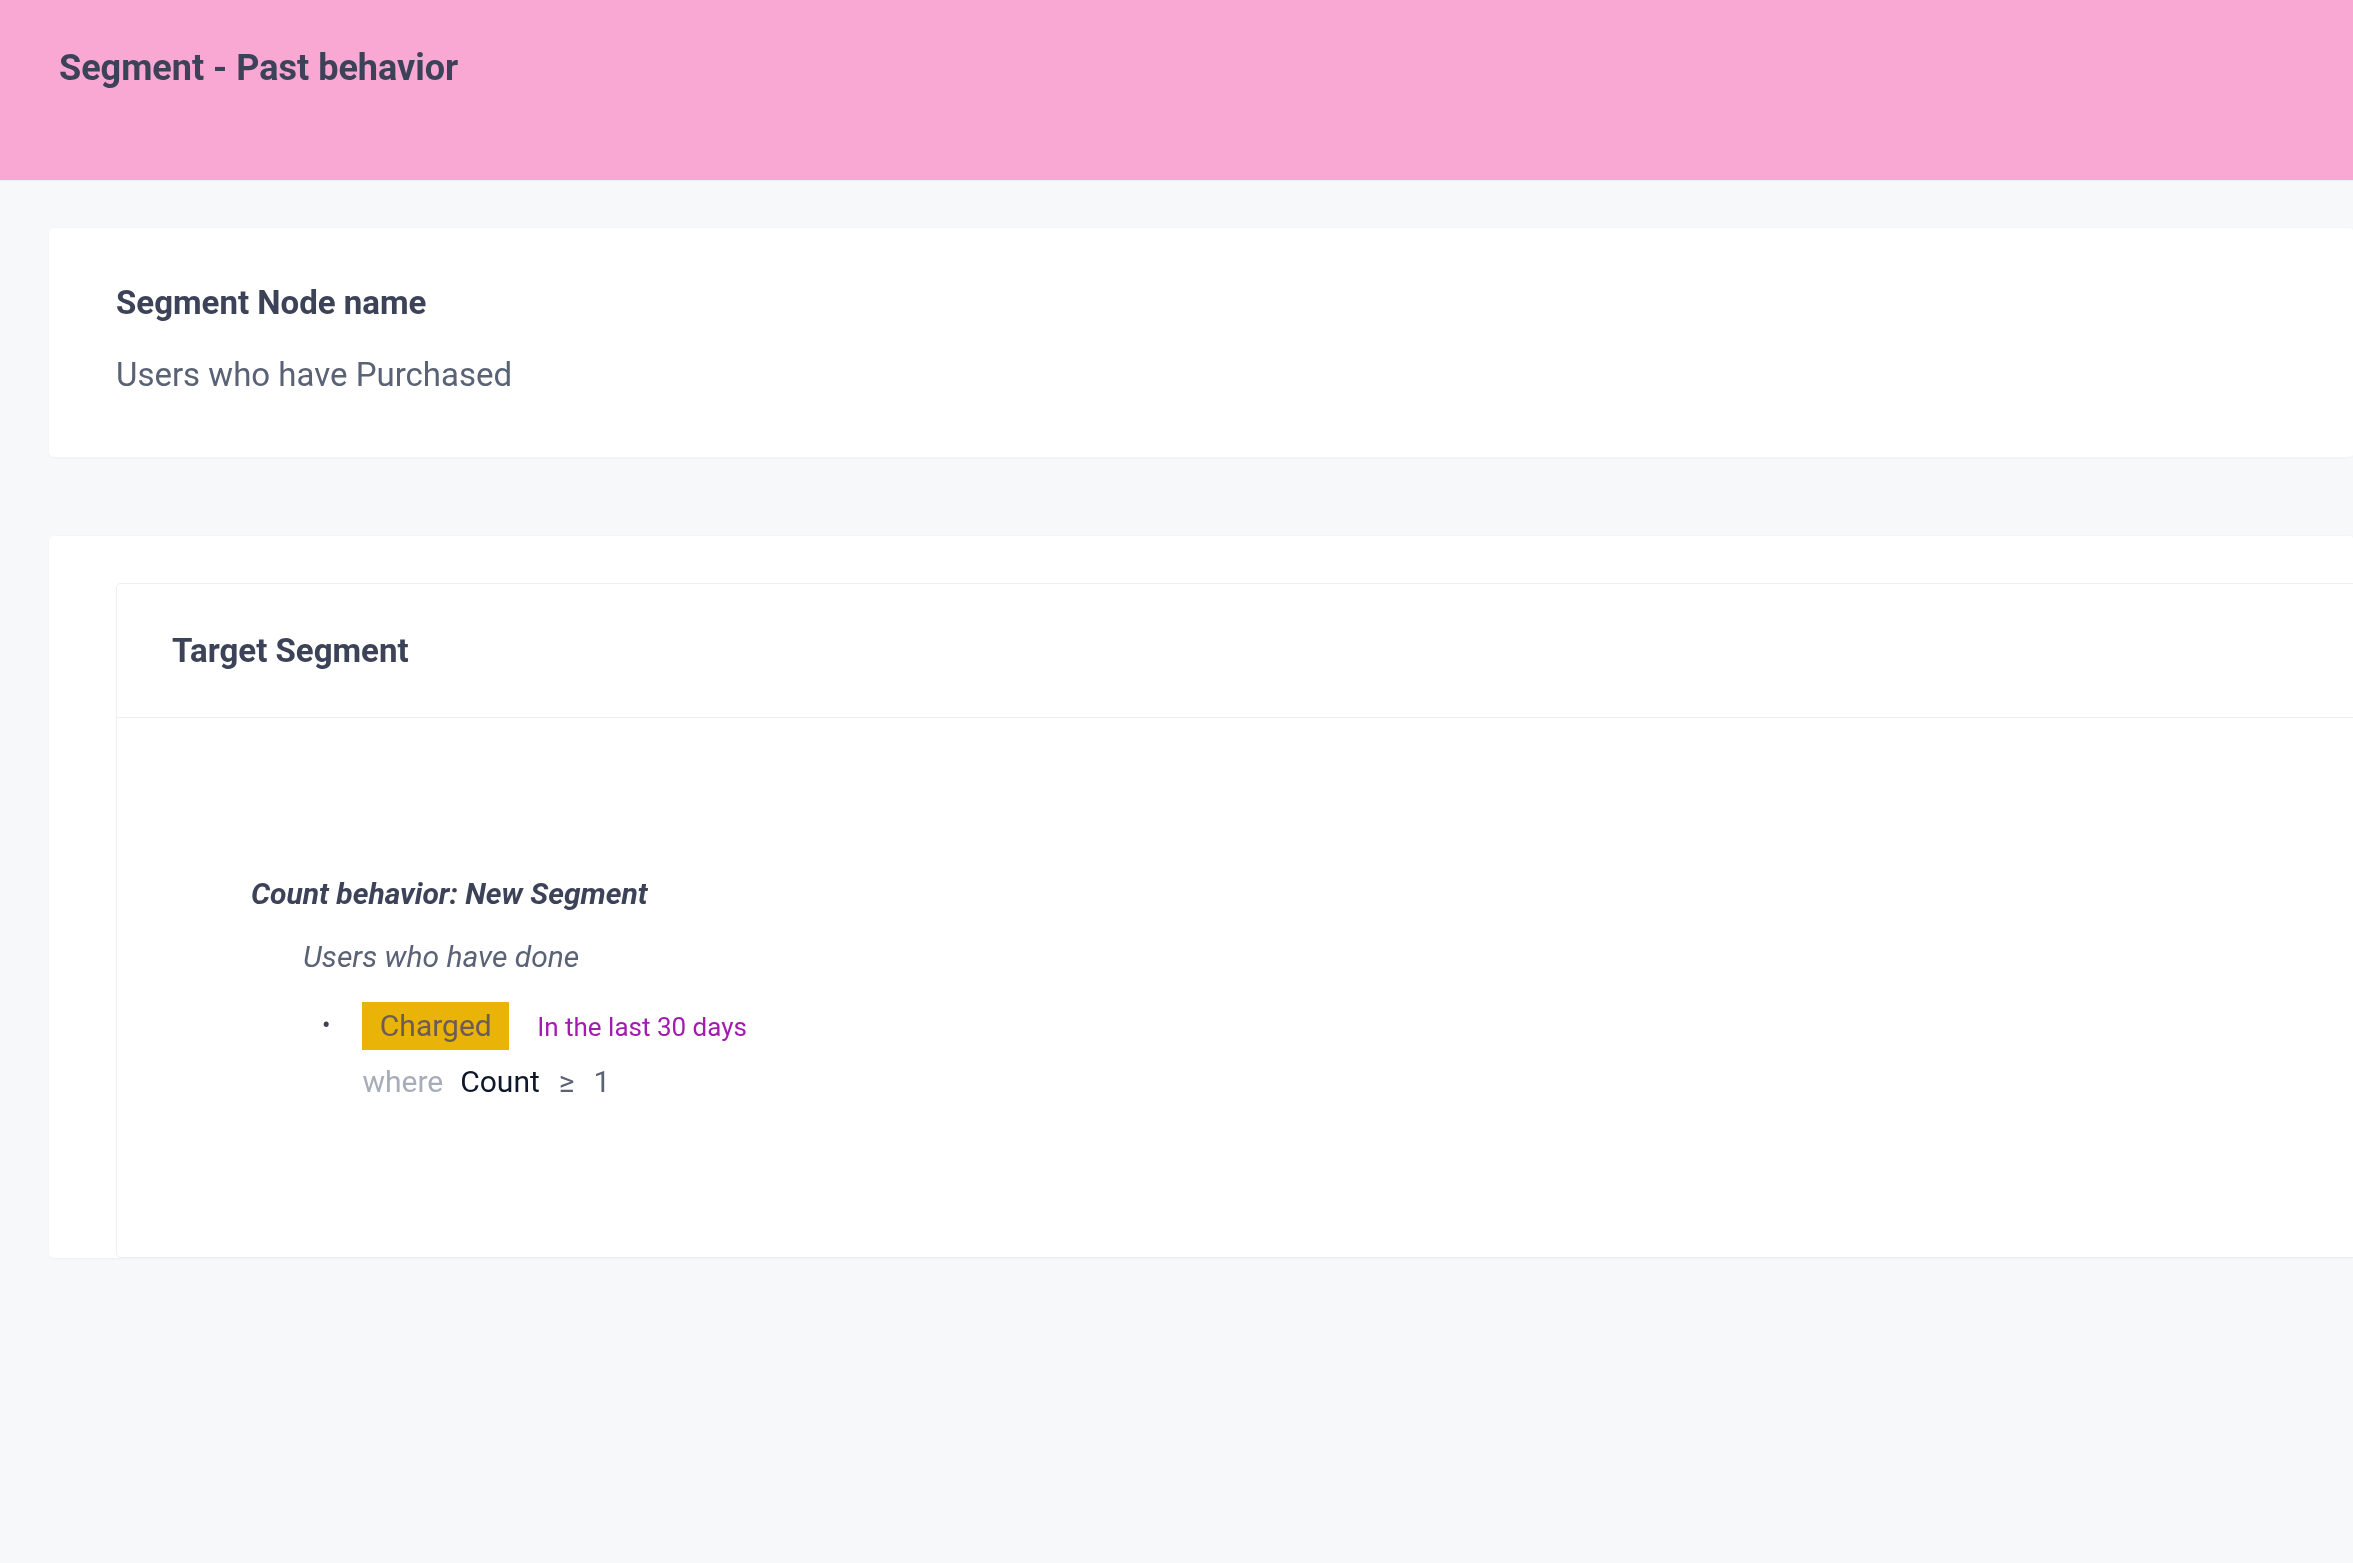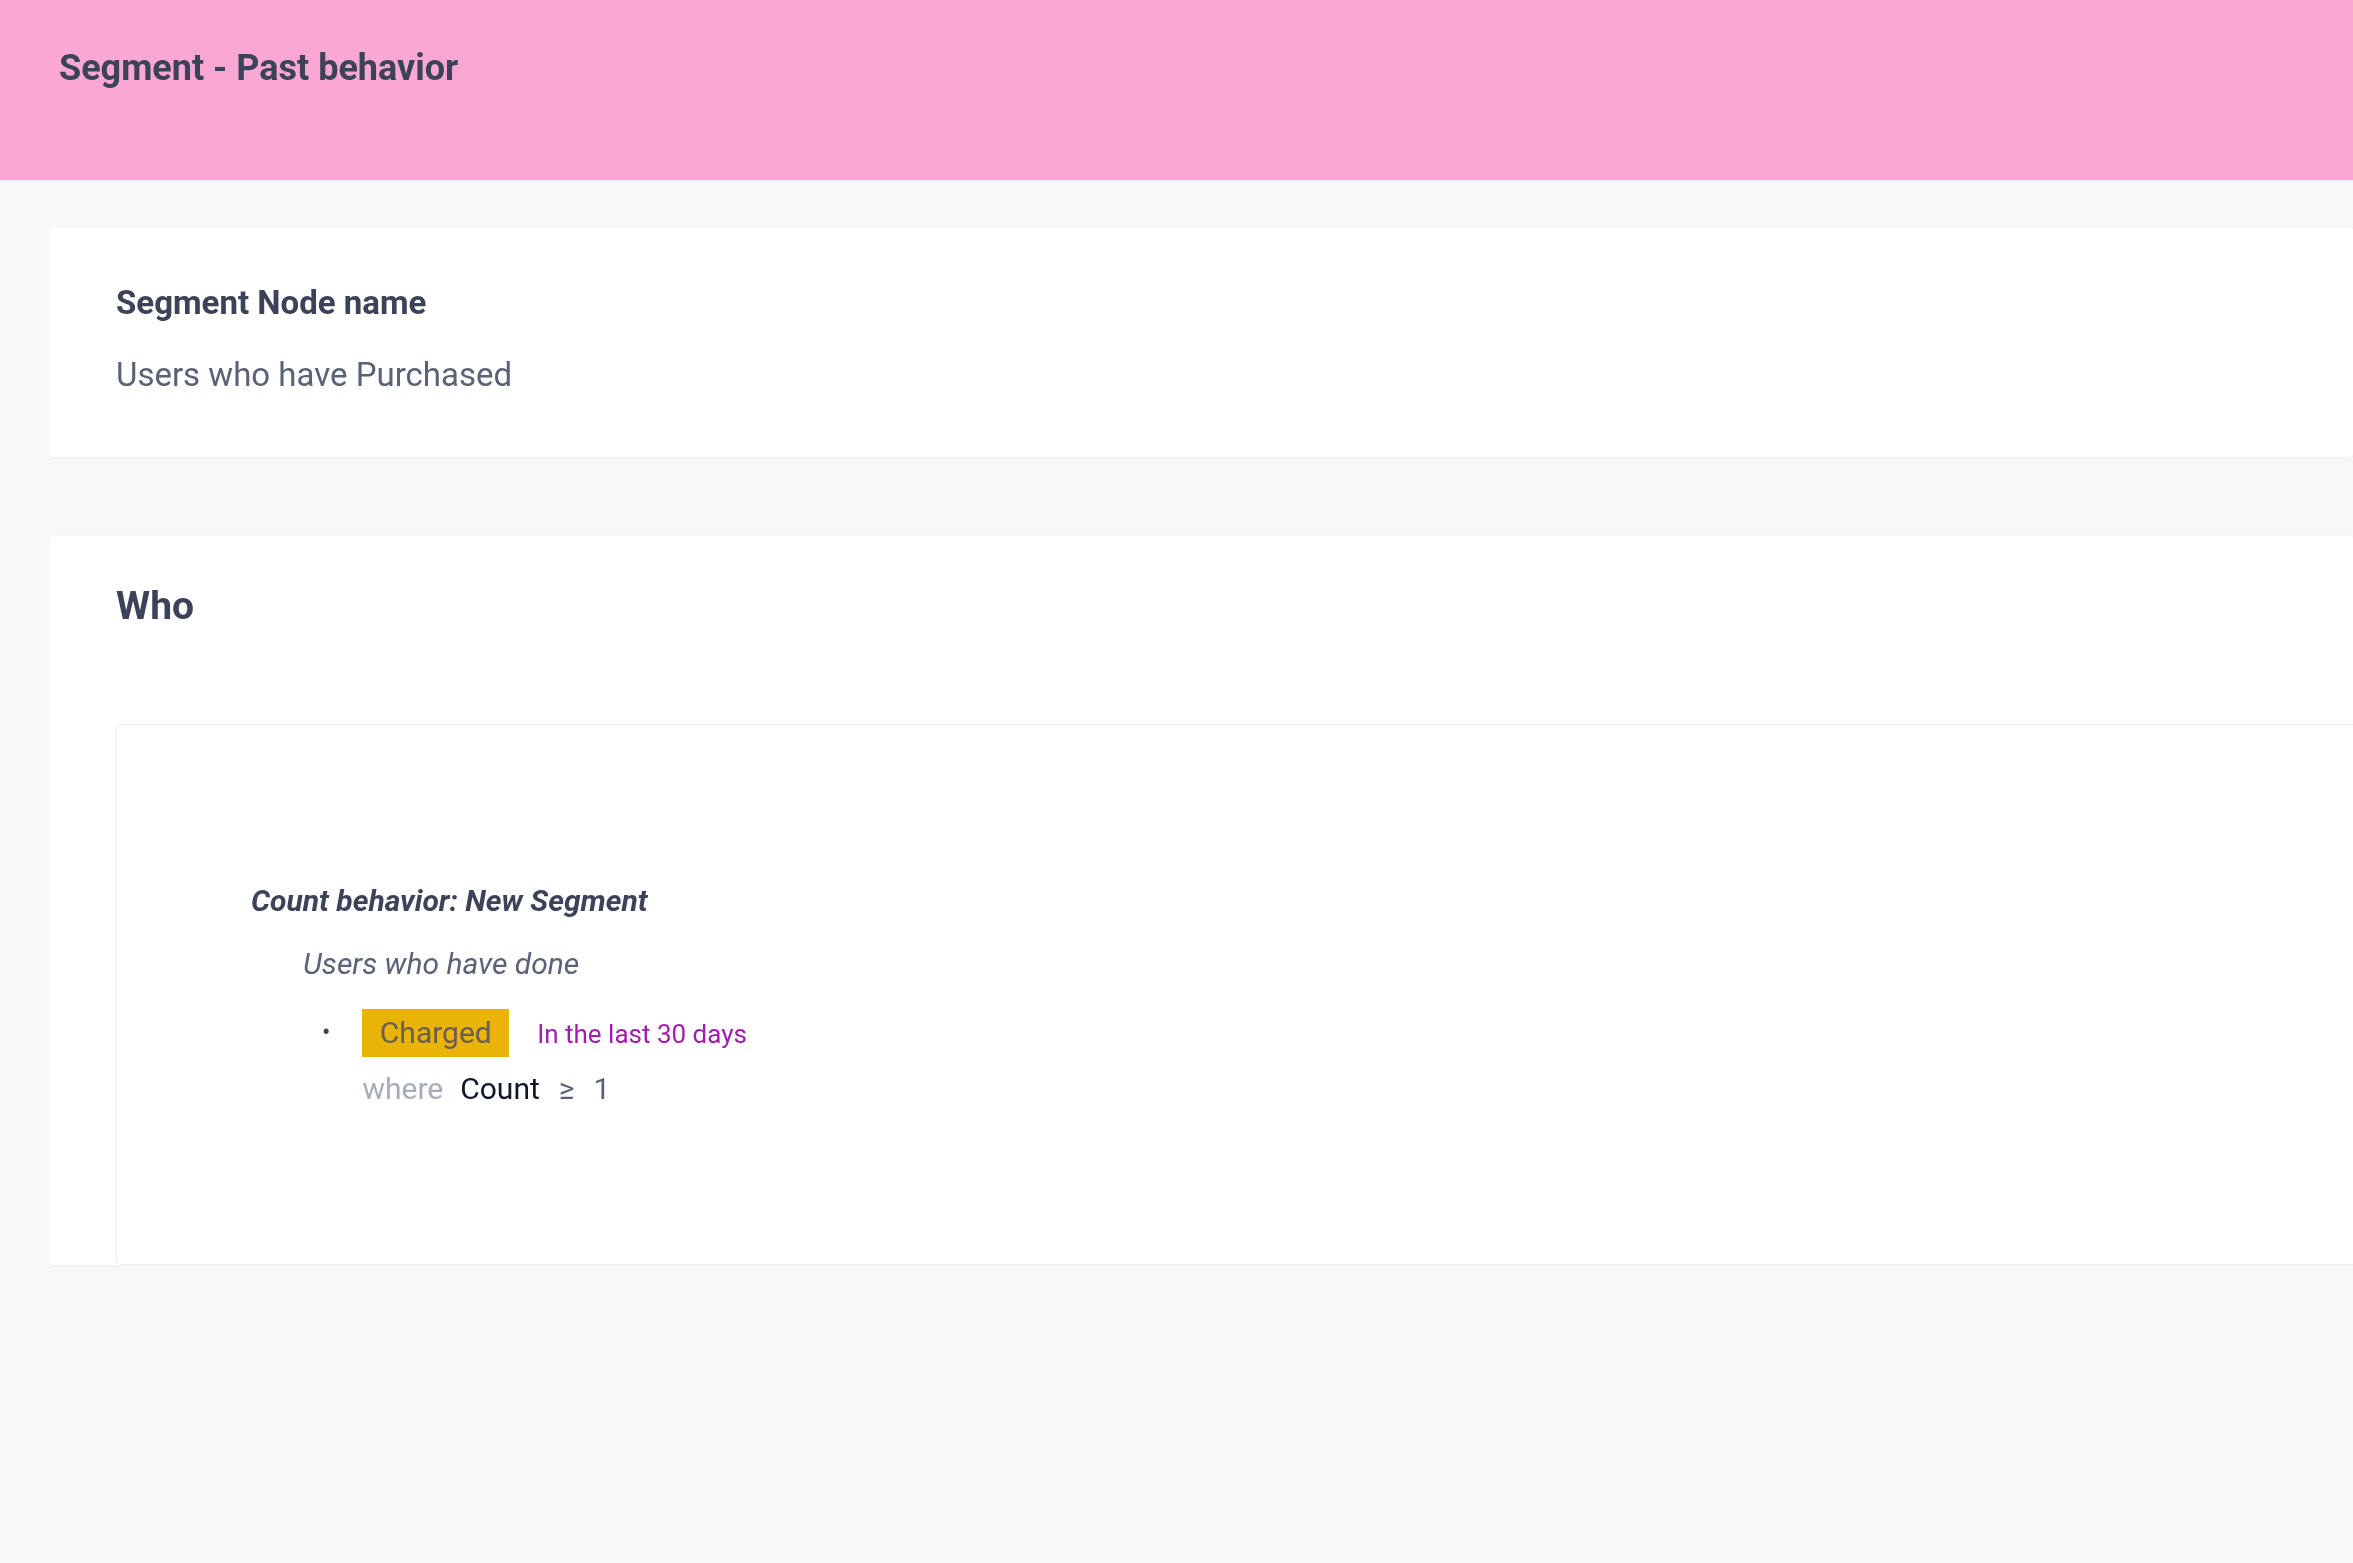--- a/index.html
+++ b/index.html
@@ -162,23 +162,25 @@
 </div>
 
 <div class="content-area">
 
   <div class="card">
     <div class="card-title">Segment Node name</div>
     <div class="card-value">Users who have Purchased</div>
   </div>
 
   <div class="card2">
-    <div class="who-title">Who</div>
 
     <div class="inner-card">
+      <div class="inner-card-header">
+        <div class="target-title">Target Segment</div>
+      </div>
 
       <div class="segment-details">
         <div class="past-behavior-line">Count behavior: New Segment</div>
         <div class="users-done-line">Users who have done</div>
 
         <ul class="rule-list">
           <li class="rule-item">
             <span class="bullet">•</span>
             <div class="rule-content-col">
               <div class="rule-row1">

